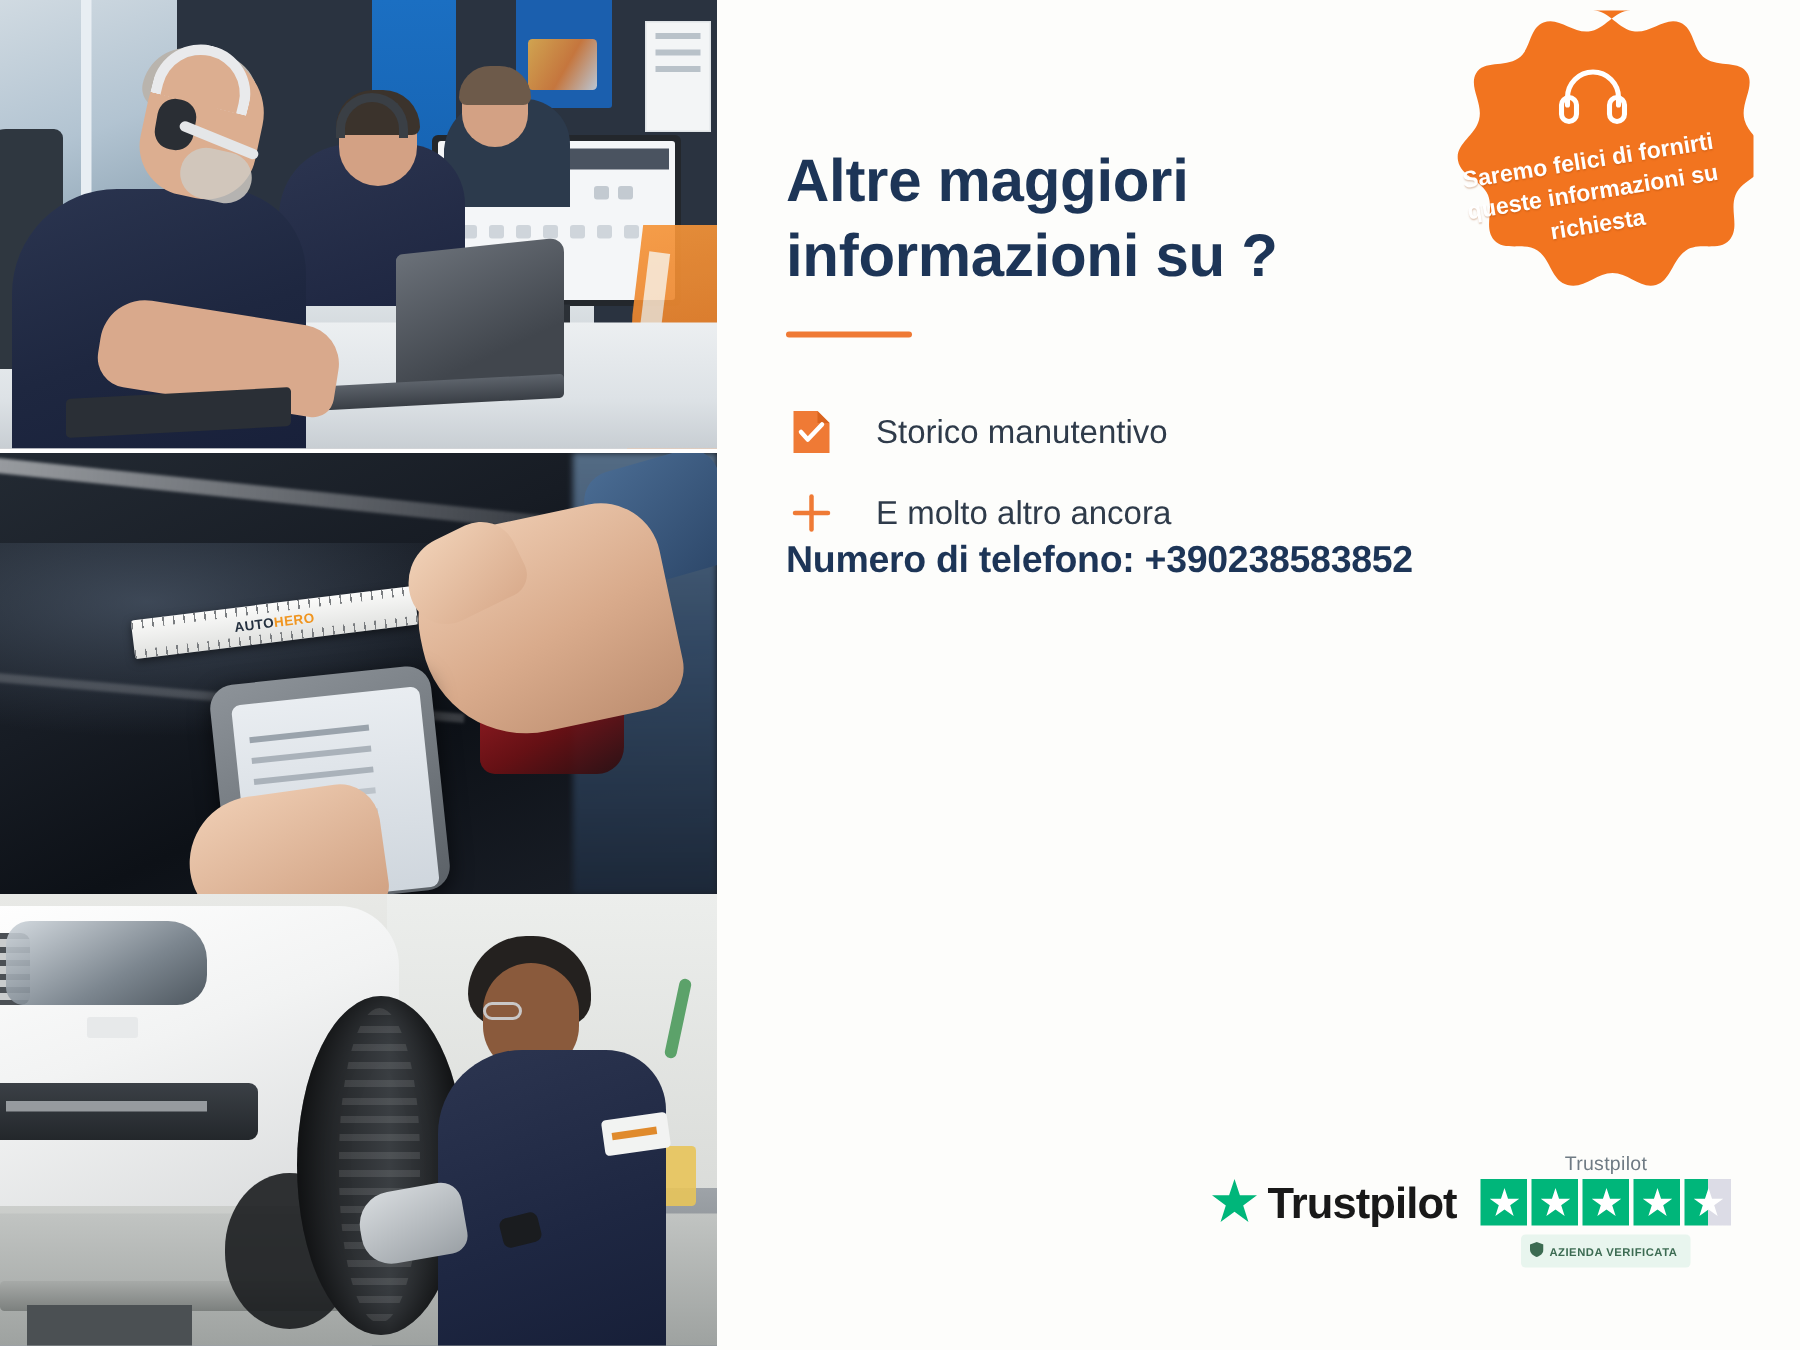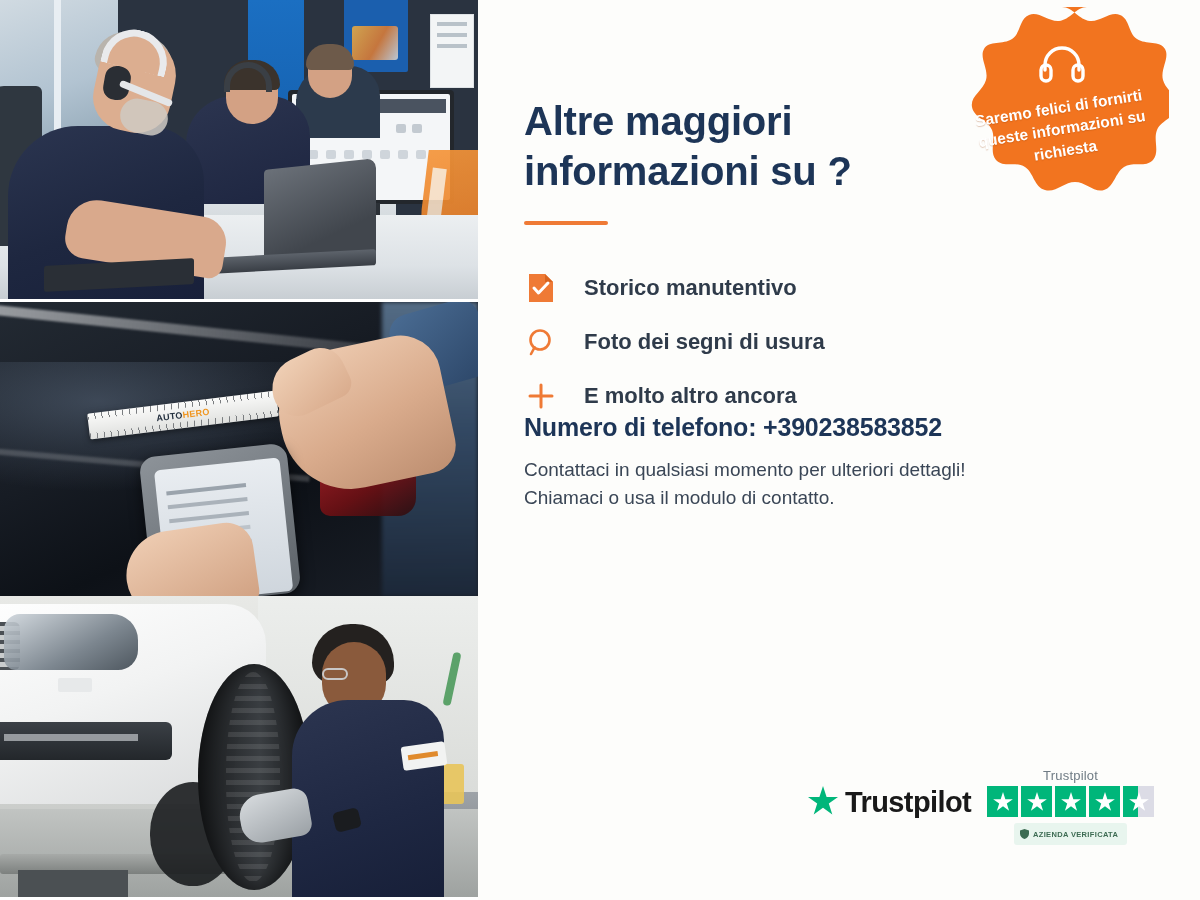--- a/index.html
+++ b/index.html
@@ -471,21 +471,21 @@
   }
   .feat .ico {
     width: 34px; height: 34px;
     display: flex; align-items: center; justify-content: center;
     flex: 0 0 34px;
   }
   .feat .ico svg { display: block; }
   .feat .txt {
     font-size: 22px;
     color: #2f3b4a;
-    font-weight: 700;
+    font-weight: 400;
     line-height: 1.2;
   }
 
   
   .phone-block { }
   .phone-line {
     font-size: 25px;
     font-weight: 700;
     color: #1d3557;
     letter-spacing: -.2px;
@@ -664,50 +664,37 @@
           <svg width="28" height="32" viewBox="0 0 28 32" xmlns="http://www.w3.org/2000/svg">
             <path d="M2 2h16l8 8v20H2z" fill="#EF7A35"></path>
             <path d="M18 2v8h8z" fill="#d9641f"></path>
             <path d="M7 16l4.5 5L21 11" fill="none" stroke="#fff" stroke-width="3" stroke-linecap="round" stroke-linejoin="round"></path>
           </svg>
         </span>
         <span class="txt">Storico manutentivo</span>
       </div>
 
 
-      <div class="feat">
-        <span class="ico">
-          <svg width="30" height="30" viewBox="0 0 30 30" xmlns="http://www.w3.org/2000/svg">
-            <circle cx="14" cy="13" r="9.5" fill="none" stroke="#EF7A35" stroke-width="2.6"></circle>
-            <path d="M8.5 20.5L5 27" fill="none" stroke="#EF7A35" stroke-width="2.6" stroke-linecap="round"></path>
-          </svg>
-        </span>
-        <span class="txt">Foto dei segni di usura</span>
-      </div>
 
 
       <div class="feat">
         <span class="ico">
           <svg width="30" height="30" viewBox="0 0 30 30" xmlns="http://www.w3.org/2000/svg">
             <g stroke="#EF7A35" stroke-width="3" stroke-linecap="round">
               <path d="M15 4v22"></path>
                 <path d="M4 15h22"></path>
             </g>
           </svg>
         </span>
         <span class="txt">E molto altro ancora</span>
       </div>
     </div>
 
     <div class="phone-block">
       <div class="phone-line">Numero di telefono: +390238583852</div>
-      <div class="sub">
-        <div>Contattaci in qualsiasi momento per ulteriori dettagli!</div>
-        <div>Chiamaci o usa il modulo di contatto.</div>
-      </div>
     </div>
 
     <div class="tp">
       <div class="tp-logo">
         <span>
           <svg width="30" height="29" viewBox="0 0 30 29" xmlns="http://www.w3.org/2000/svg">
             <path d="M15 0l3.6 10.9H30l-9.2 6.7 3.5 11-9.3-6.8-9.3 6.8 3.5-11L0 10.9h11.4z" fill="#00b67a"></path>
           </svg>
         </span>
         <span class="word">Trustpilot</span>

